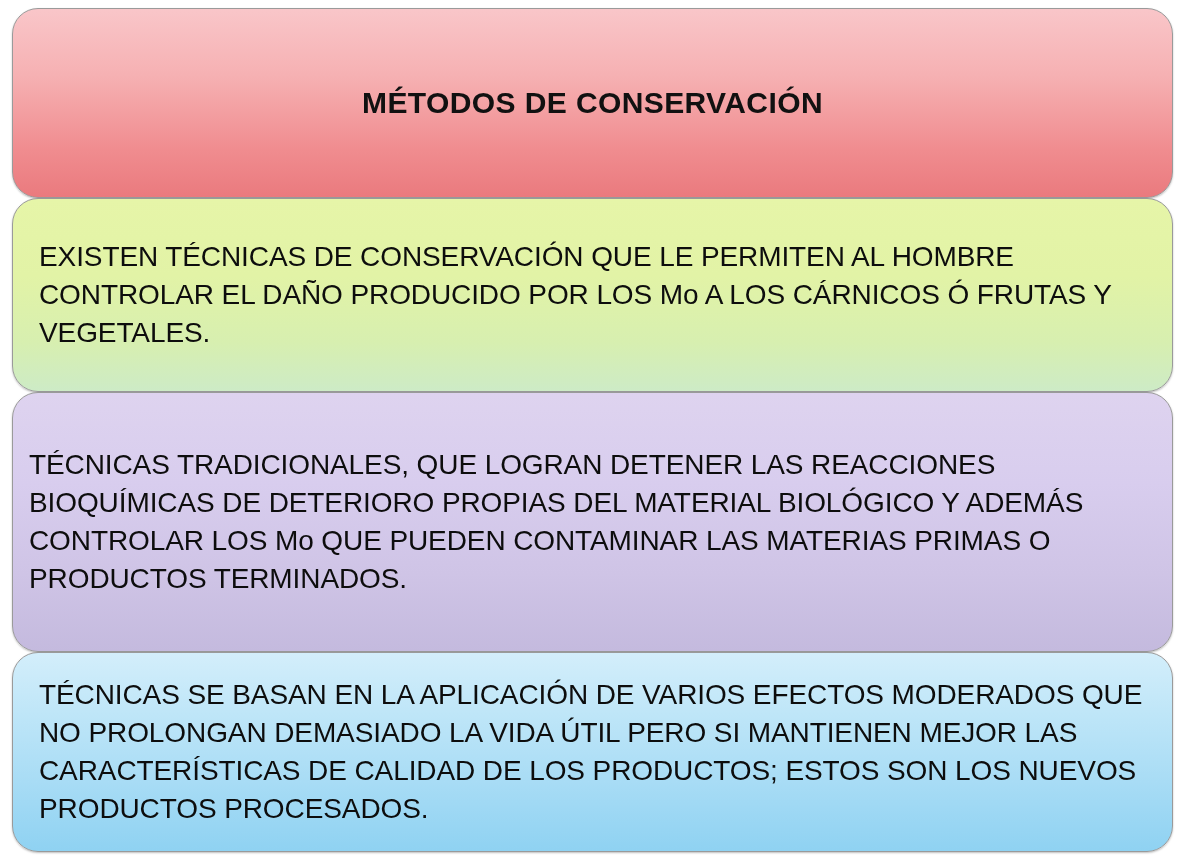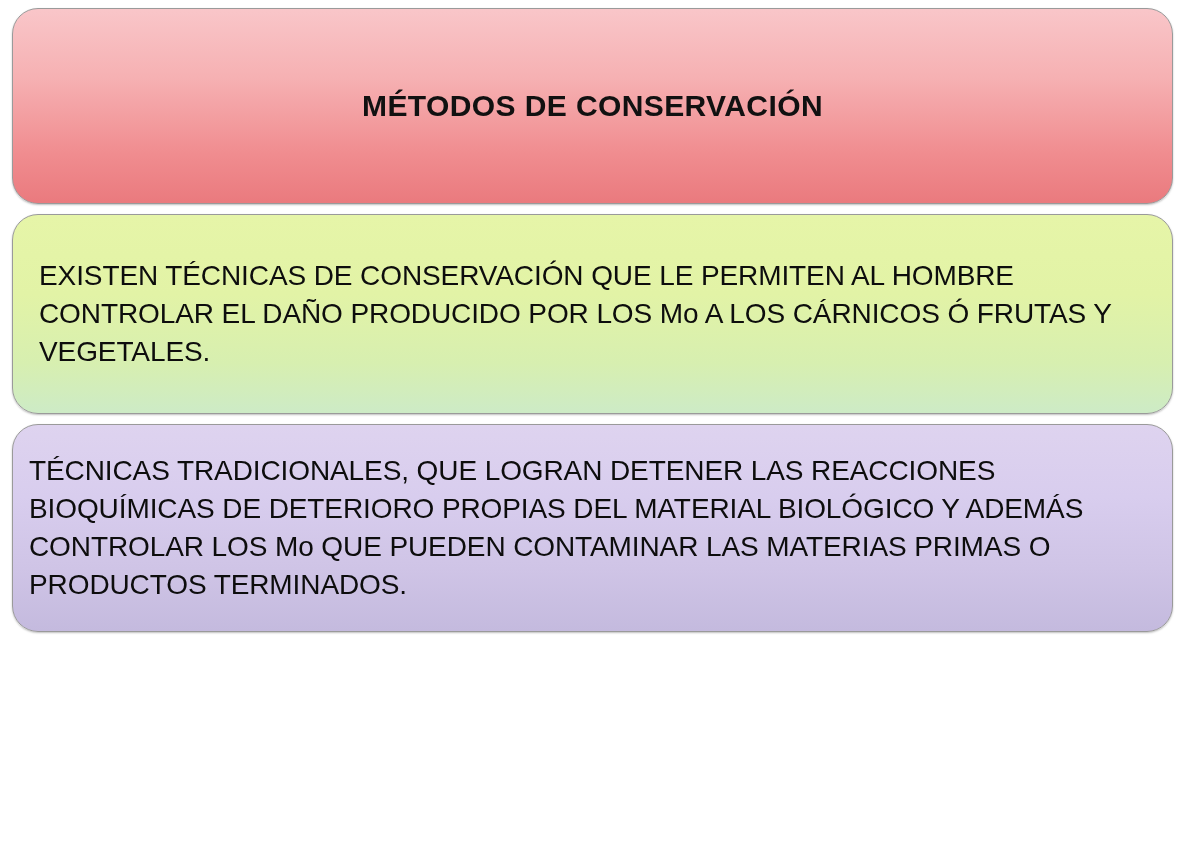--- a/index.html
+++ b/index.html
@@ -14,21 +14,20 @@
     overflow: hidden;
   }
   .slide {
     position: relative;
     width: 1185px;
     height: 858px;
     box-sizing: border-box;
     padding: 8px 12px 6px 12px;
     display: flex;
     flex-direction: column;
-    gap: 10px;
   }
   .card {
     box-sizing: border-box;
     border-radius: 26px;
     border: 1px solid #9a9a9a;
     box-shadow: 0 1px 2px rgba(0,0,0,0.25);
     display: flex;
     align-items: center;
   }
 
@@ -55,21 +54,21 @@
     line-height: 1.36;
     color: #0d0d0d;
     letter-spacing: -0.1px;
   }
 
   .card-green {
     height: 200px;
     background: linear-gradient(to bottom, #e6f5a8 0%, #e2f3a6 40%, #d7efb0 75%, #cdebc6 100%);
   }
   .card-purple {
-    height: 208px;
+    height: 267px;
     background: linear-gradient(to bottom, #ded3ef 0%, #d8cdee 35%, #cfc4e6 70%, #c4bade 100%);
     padding-left: 16px;
   }
   .card-blue {
     height: 206px;
     background: linear-gradient(to bottom, #d3eefb 0%, #bfe6f8 30%, #a8dcf5 65%, #8fd2f2 100%);
   }
 </style>
 </head>
 <body>
@@ -81,14 +80,17 @@
   </div>
 
   <div class="card card-body card-green">
     <div class="text">EXISTEN TÉCNICAS DE CONSERVACIÓN QUE LE PERMITEN AL HOMBRE CONTROLAR EL DAÑO PRODUCIDO POR LOS Mo A LOS CÁRNICOS Ó FRUTAS Y VEGETALES.</div>
   </div>
 
   <div class="card card-body card-purple">
     <div class="text">TÉCNICAS TRADICIONALES, QUE LOGRAN DETENER LAS REACCIONES BIOQUÍMICAS DE DETERIORO PROPIAS DEL MATERIAL BIOLÓGICO Y ADEMÁS CONTROLAR LOS Mo QUE PUEDEN CONTAMINAR LAS MATERIAS PRIMAS O PRODUCTOS TERMINADOS.</div>
   </div>
 
+  <div class="card card-body card-blue">
+    <div class="text">TÉCNICAS SE BASAN EN LA APLICACIÓN DE VARIOS EFECTOS MODERADOS QUE NO PROLONGAN DEMASIADO LA VIDA ÚTIL PERO SI MANTIENEN MEJOR LAS CARACTERÍSTICAS DE CALIDAD DE LOS PRODUCTOS; ESTOS SON LOS NUEVOS PRODUCTOS  PROCESADOS.</div>
+  </div>
 
 </div>
 
 </body></html>

